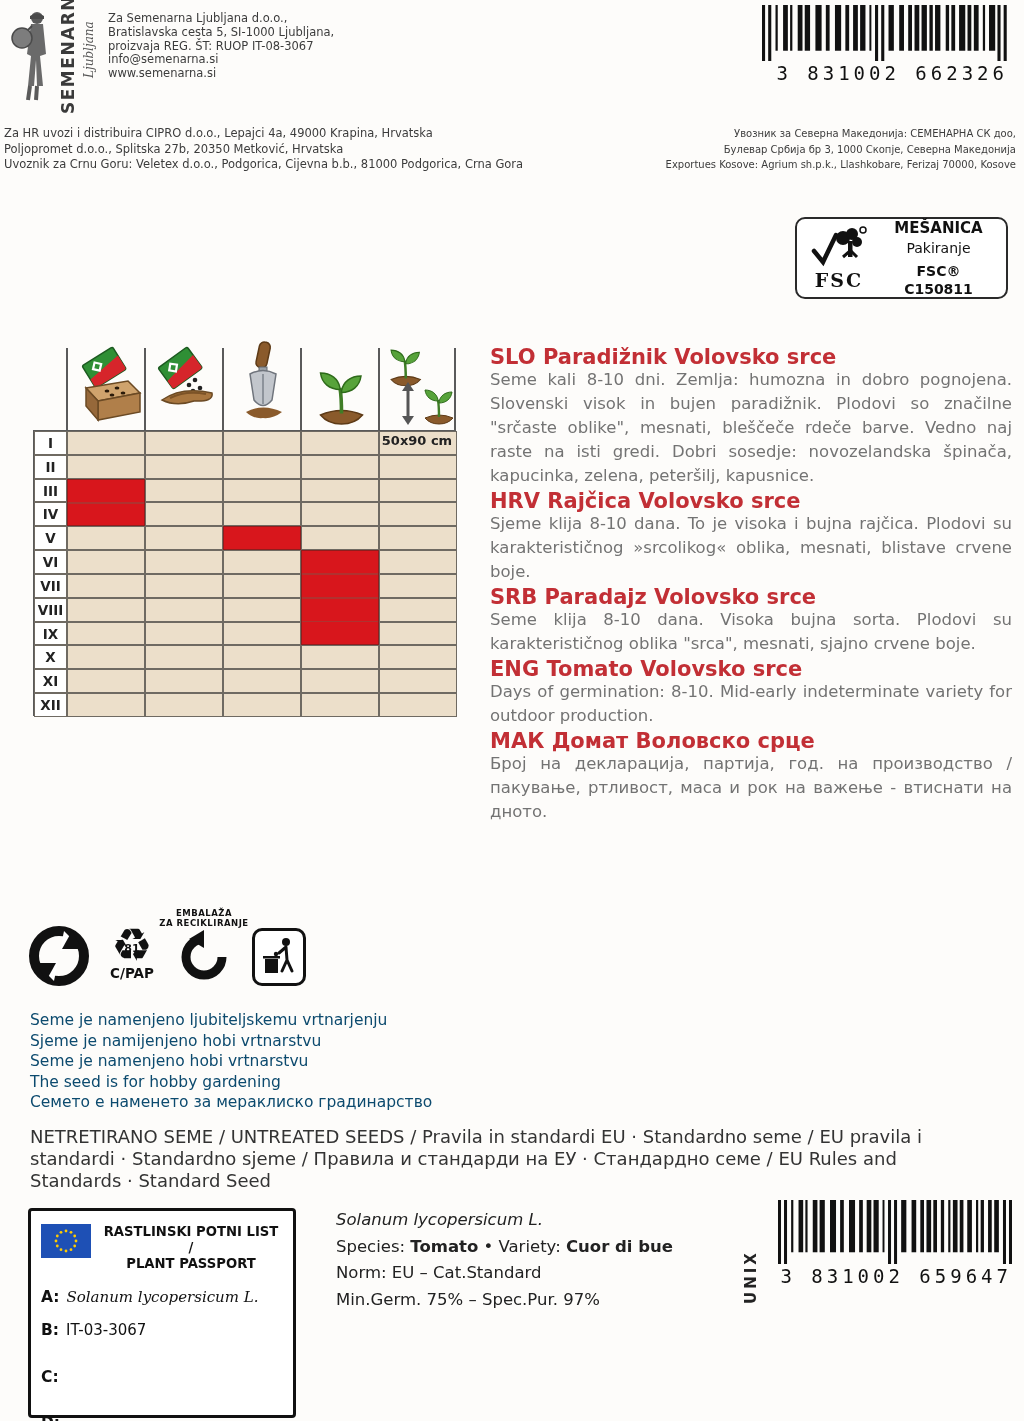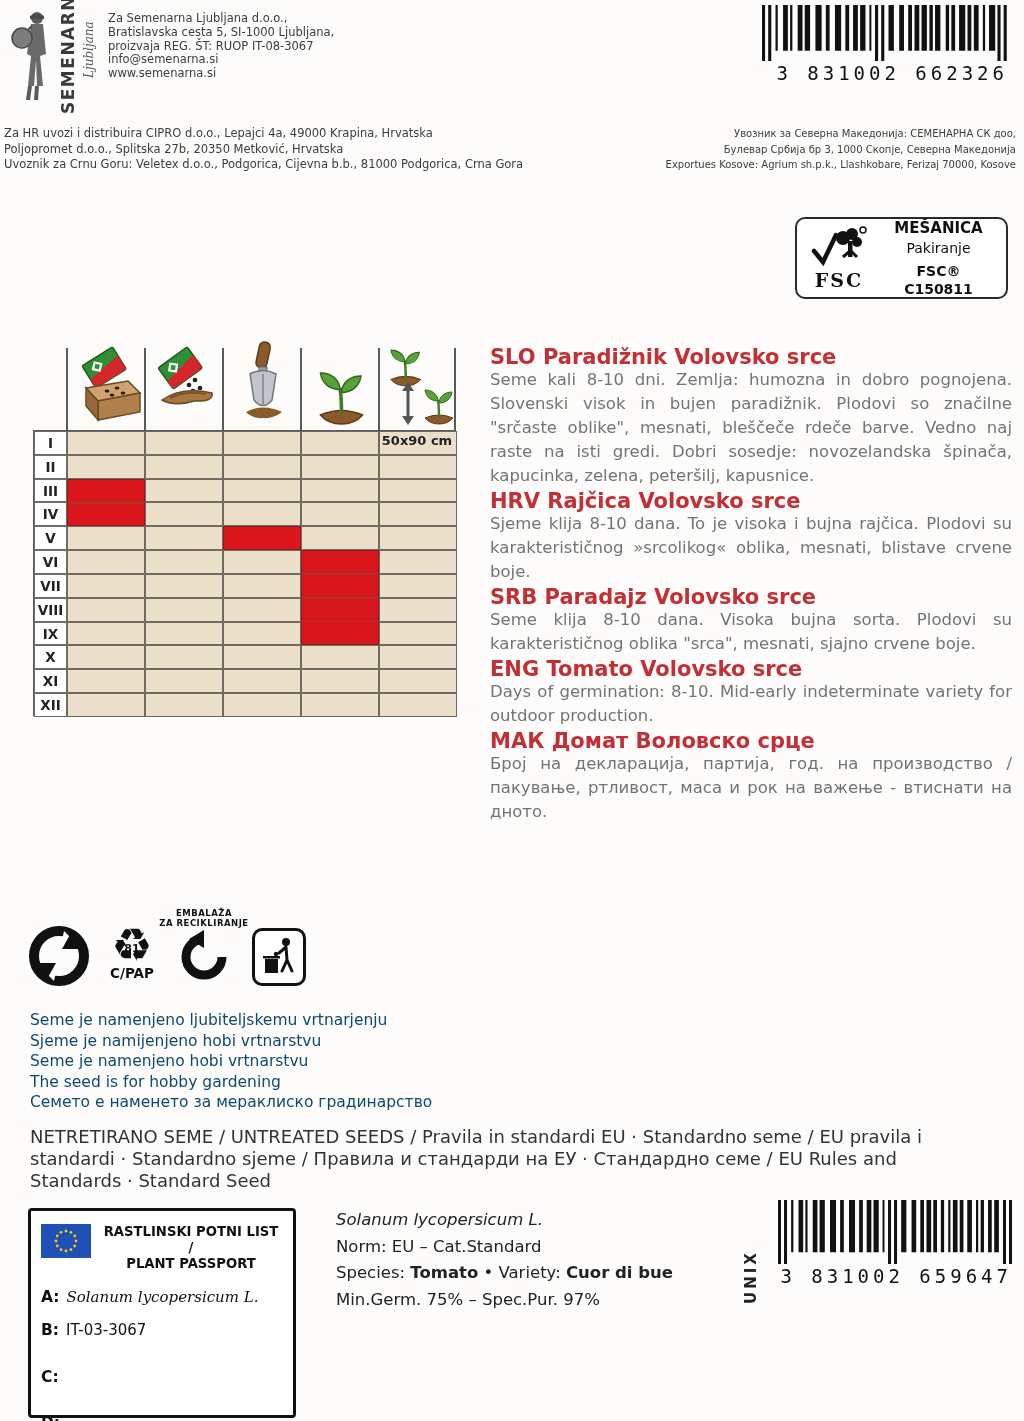--- a/index.html
+++ b/index.html
@@ -439,28 +439,28 @@
         </div>
         <div class="pp-row pp-row-3">
           <span class="pp-label">D:</span>
           <span class="pp-value"></span>
         </div>
       </div>
   </div>
 
   <div class="product">
     <div class="latin">Solanum lycopersicum L.</div>
-    <div>Norm: EU – Cat.Standard</div>
     <div>
       <span>Species:</span>
       <b>Tomato</b>
       <span>•</span>
       <span>Variety:</span>
       <b>Cuor di bue</b>
     </div>
+    <div>Norm: EU – Cat.Standard</div>
     <div>Min.Germ. 75% – Spec.Pur. 97%</div>
   </div>
 
   <div class="unix-vert">UNIX</div>
   <div class="barcode-bottom">
     <div class="bars"><svg preserveAspectRatio="none" viewBox="0 0 171 60" fill="#111" style="width:100%;height:100%">
           <rect x="0.0" y="0" width="2.2" height="60"></rect>
           <rect x="4.4" y="0" width="2.2" height="60"></rect>
           <rect x="9.6" y="0" width="1.6" height="49"></rect>
           <rect x="15.0" y="0" width="3.4" height="49"></rect>

